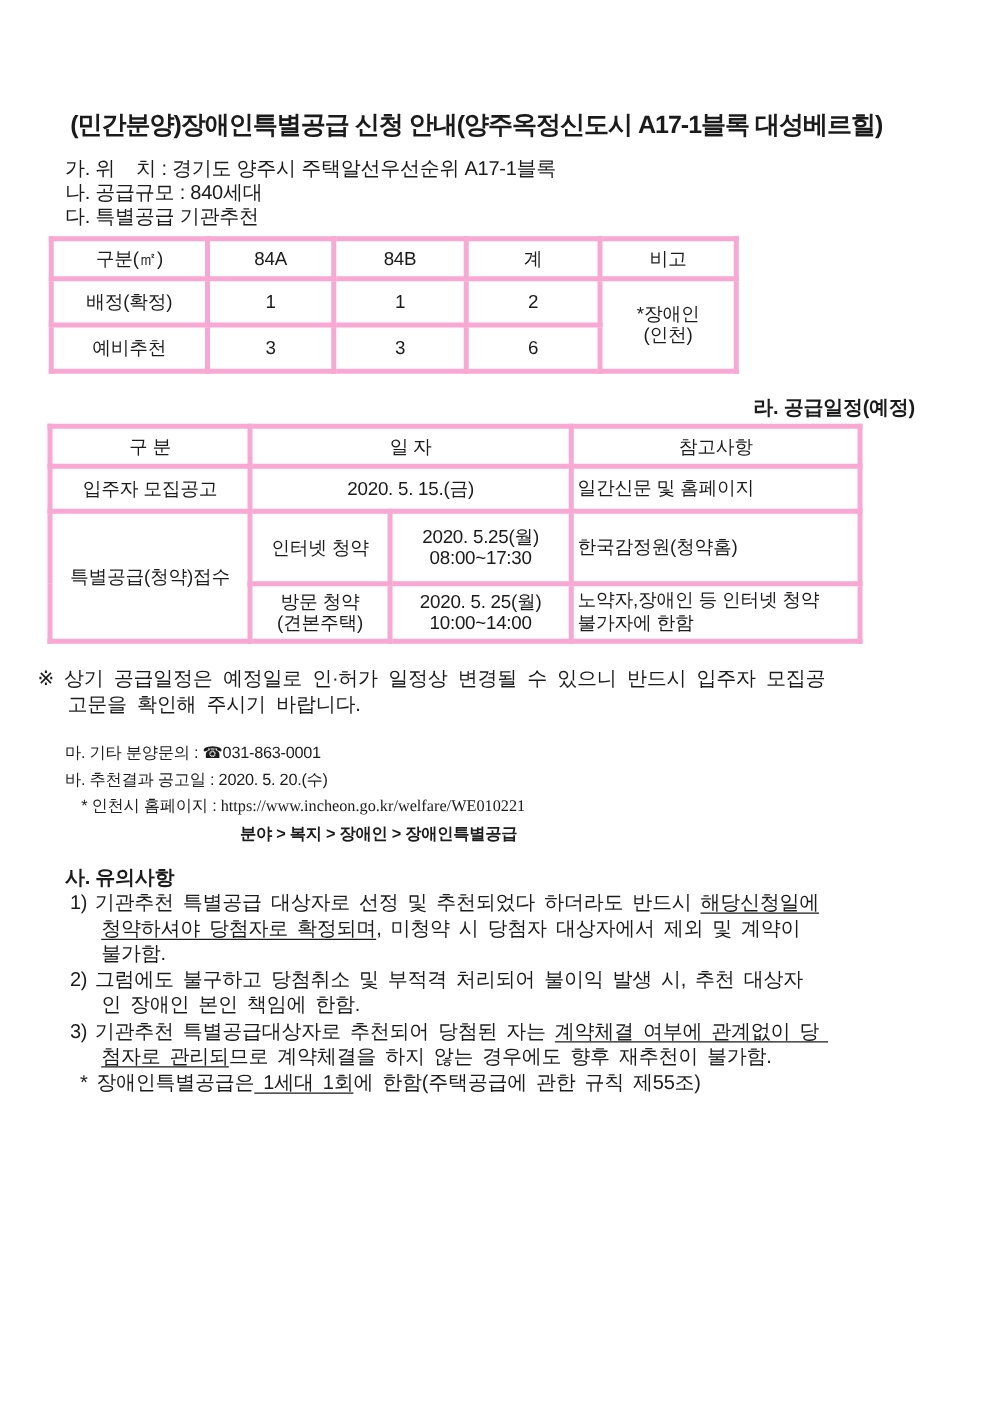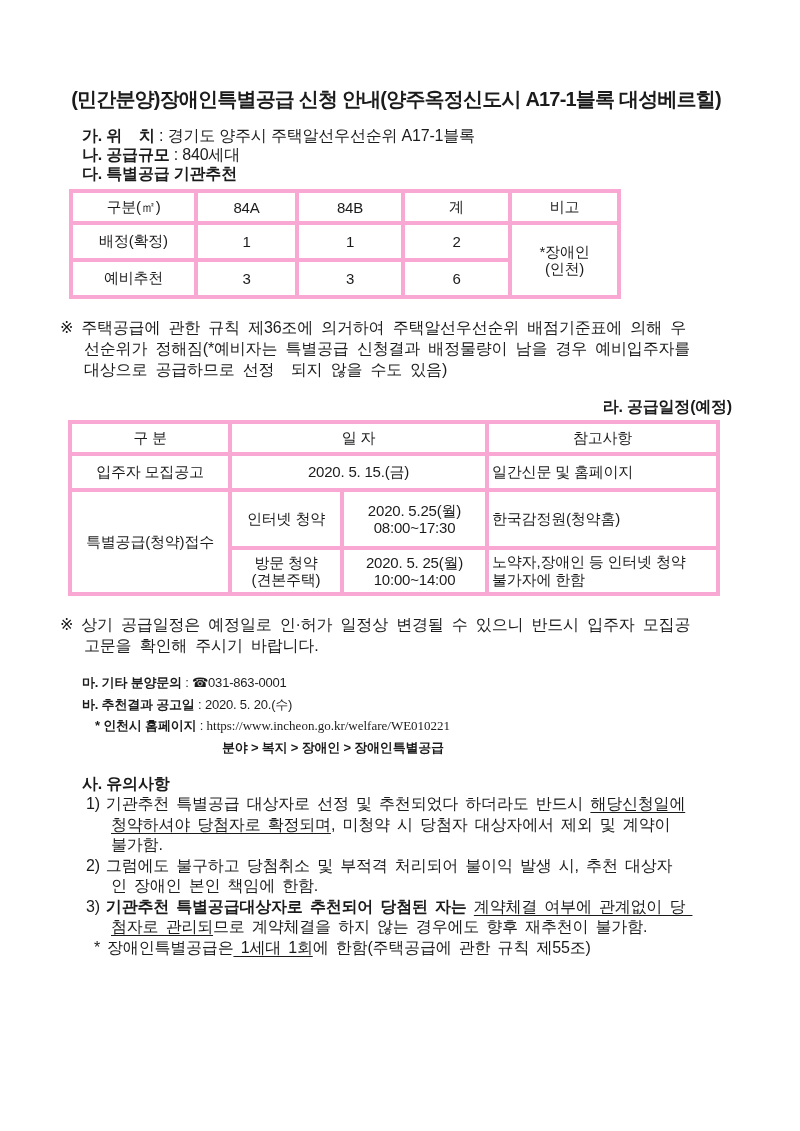--- a/index.html
+++ b/index.html
@@ -1,25 +1,25 @@
 <!DOCTYPE html>
 <html><head>
 <meta charset="utf-8">
 <style>
   html,body { margin:0; padding:0; background:#ffffff; }
   body { font-family:"Liberation Sans","DejaVu Sans",sans-serif; color:#1b1b1b; }
-  .page { width:800px; height:1131px; box-sizing:border-box; padding:0 68px 0 60px;
+  .page { width:800px; height:1131px; box-sizing:border-box; padding:0 68px 0 30px;
           background:#fff; overflow:hidden; position:relative; }
   [data-bind] { white-space:pre; }
 
   .title { padding-top:86px; font-size:20px; font-weight:bold; text-align:center;
            letter-spacing:-0.8px; white-space:nowrap; }
 
   .info { margin:13px 0 0 22px; font-size:16px; line-height:19px; letter-spacing:-0.2px; }
-  .b { font-weight:bold; }
+  .b { font-weight:normal; }
   .u { text-decoration:underline; text-underline-offset:3px;margin-top:36px; }
 
   table { border-collapse:collapse; table-layout:fixed; font-size:15px; letter-spacing:-0.2px; }
   th, td { border:4px solid #f9a8d4; text-align:center; vertical-align:middle;
            font-weight:normal; padding:0; overflow:hidden; }
   .t1 { width:548px; margin:6px 0 0 9px; }
   .t1 .hrow { height:32px; }
   .t1 .drow { height:37px; }
   .t2 { width:648px; margin:2px 0 0 8px; }
   .t2 .hrow { height:32px; }
@@ -89,25 +89,20 @@
     </tr>
     <tr class="drow">
       <td data-bind="allocation_table.rows.1.name">예비추천</td>
       <td data-bind="allocation_table.rows.1.a">3</td>
       <td data-bind="allocation_table.rows.1.b">3</td>
       <td data-bind="allocation_table.rows.1.sum">6</td>
     </tr>
   </tbody>
     </table>
 
-  <div class="note">
-    <div><span class="marker" data-bind="note1.marker">※</span><span data-bind="note1.line1">주택공급에 관한 규칙 제36조에 의거하여 주택알선우선순위 배점기준표에 의해 우</span></div>
-    <div class="cont" data-bind="note1.line2">선순위가 정해짐(*예비자는 특별공급 신청결과 배정물량이 남을 경우 예비입주자를</div>
-    <div class="cont" data-bind="note1.line3">대상으로 공급하므로 선정  되지 않을 수도 있음)</div>
-  </div>
 
   <div class="heading" data-bind="schedule_heading">라. 공급일정(예정)</div>
 
   <table class="t2">
     <colgroup>
         <col style="width:160px">
         <col style="width:112px">
         <col style="width:145px">
         <col style="width:231px">
       </colgroup>

